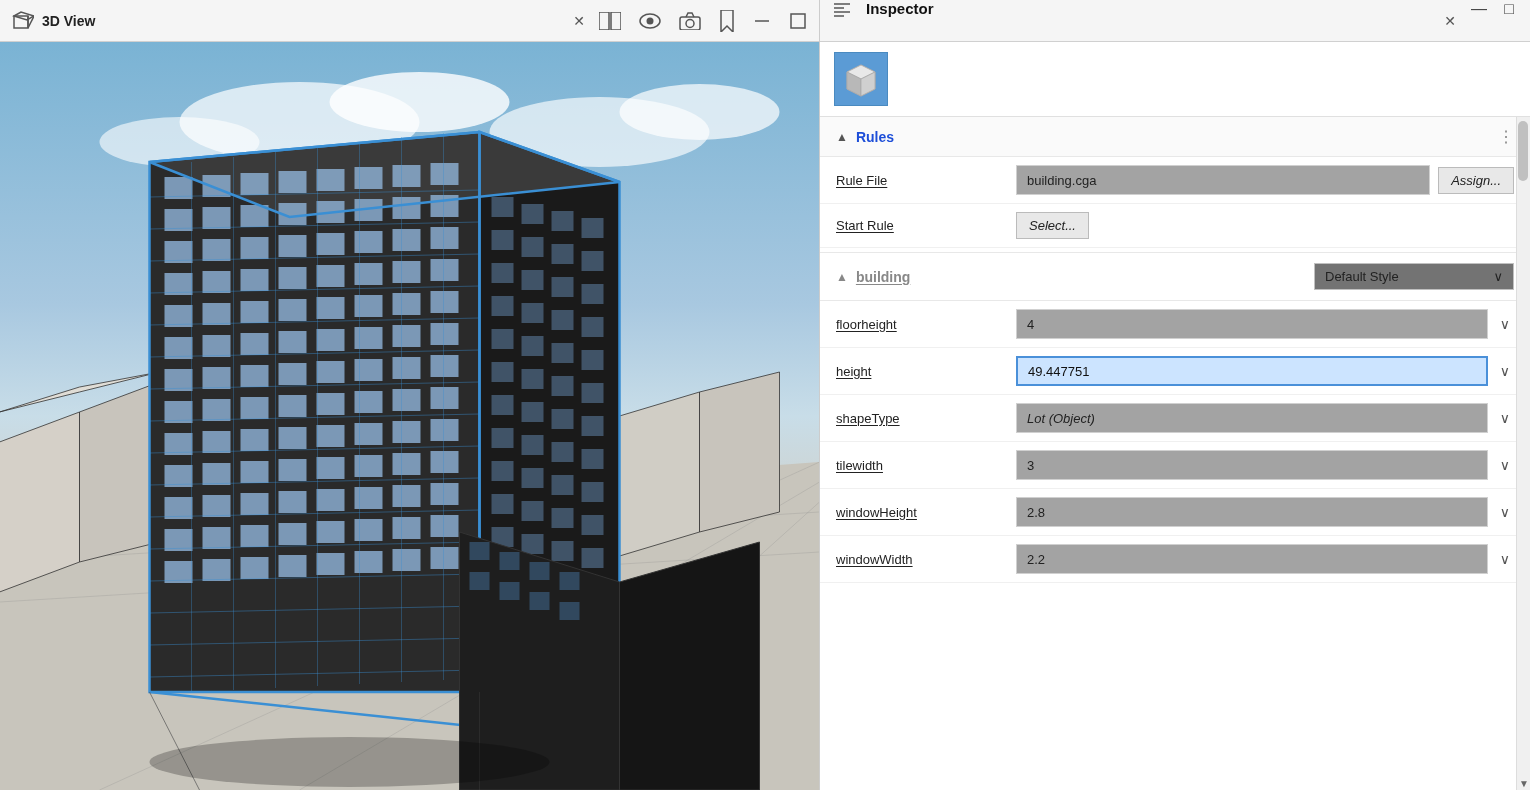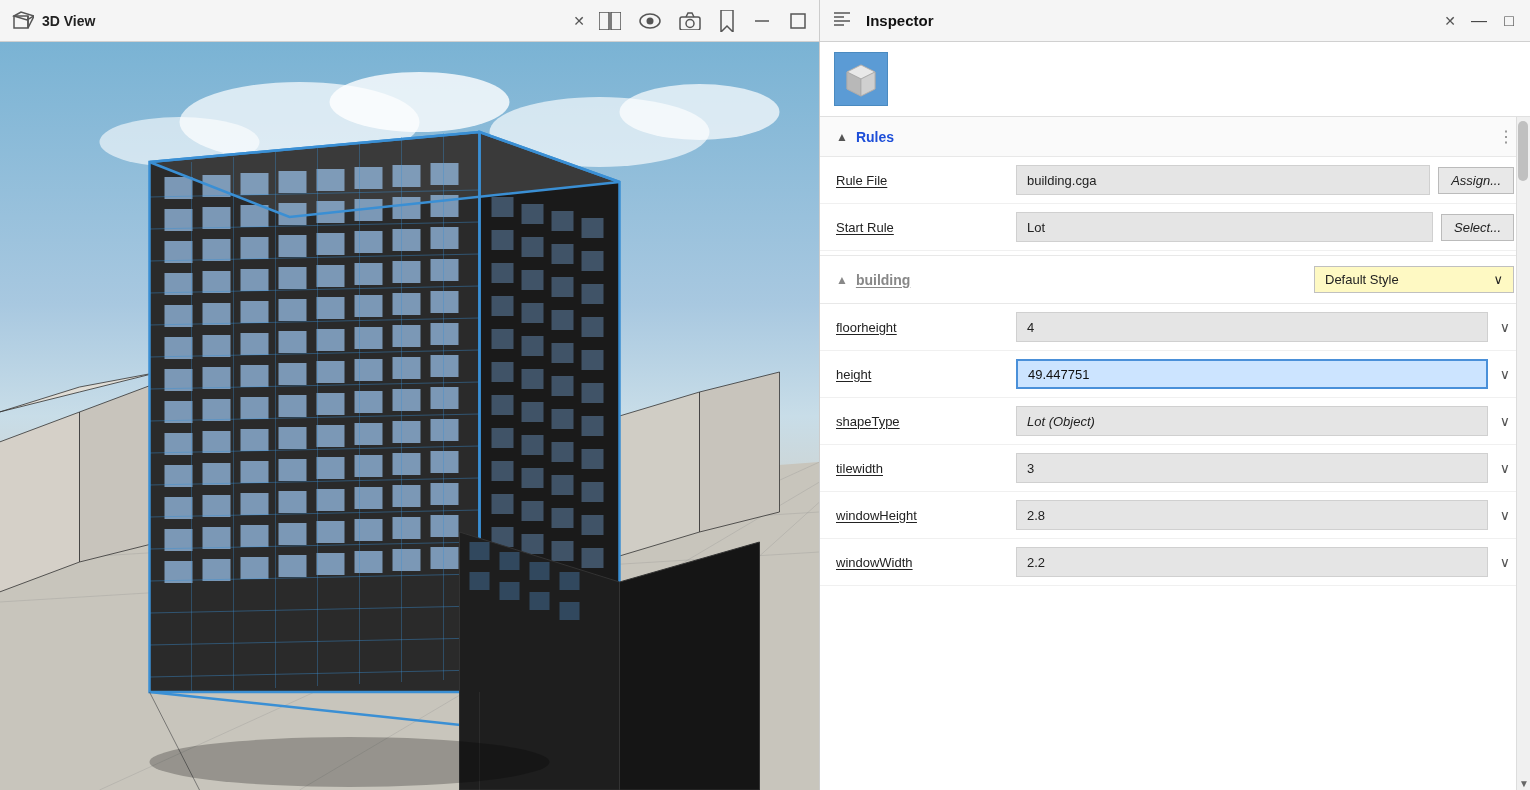--- a/index.html
+++ b/index.html
@@ -97,21 +97,20 @@
     .right-panel {
       width: 710px;
       height: 790px;
       display: flex;
       flex-direction: column;
       background: #ffffff;
     }
 
     .inspector-titlebar {
       display: flex;
-      align-items: center;
       background: #f5f5f5;
       border-bottom: 1px solid #d0d0d0;
       padding: 0 12px;
       height: 42px;
       gap: 8px;
     }
 
     .inspector-title-text {
       font-size: 15px;
       font-weight: 700;
@@ -207,21 +206,21 @@
     .property-value-area {
       flex: 1;
       display: flex;
       align-items: center;
       gap: 8px;
     }
 
     .property-value {
       font-size: 13px;
       color: #222;
-      background: #e5e5e5;
+      background: #a3a3a3;
       border: 1px solid #d0d0d0;
       padding: 4px 10px;
       flex: 1;
       min-height: 30px;
       display: flex;
       align-items: center;
     }
 
     .property-value.selected {
       background: #cce4ff;
@@ -272,21 +271,21 @@
       color: #888;
       text-decoration: underline;
       text-underline-offset: 2px;
     }
 
     .style-dropdown {
       margin-left: auto;
       display: flex;
       align-items: center;
       gap: 14px;
-      background: #fef9c3;
+      background: #737373;
       border: 1px solid #c0c0c0;
       padding: 5px 10px;
       font-size: 13px;
       color: #222;
       cursor: pointer;
       min-width: 200px;
     }
 
     .scrollbar-track {
       position: absolute;
@@ -697,21 +696,20 @@
       <span class="property-label">Rule File</span>
       <div class="property-value-area">
         <div class="property-value">building.cga</div>
         <button class="btn-assign">Assign...</button>
       </div>
     </div>
 
     <div class="property-row">
       <span class="property-label">Start Rule</span>
       <div class="property-value-area">
-        <div class="property-value">Lot</div>
         <button class="btn-assign">Select...</button>
       </div>
     </div>
 
     <div class="building-section-header" style="border-top: 1px solid #e8e8e8; margin-top: 4px;">
       <span class="building-toggle">▲</span>
       <span class="building-label">building</span>
       <div class="style-dropdown">
         <span>Default Style</span>
         <span style="margin-left: auto;">∨</span>

